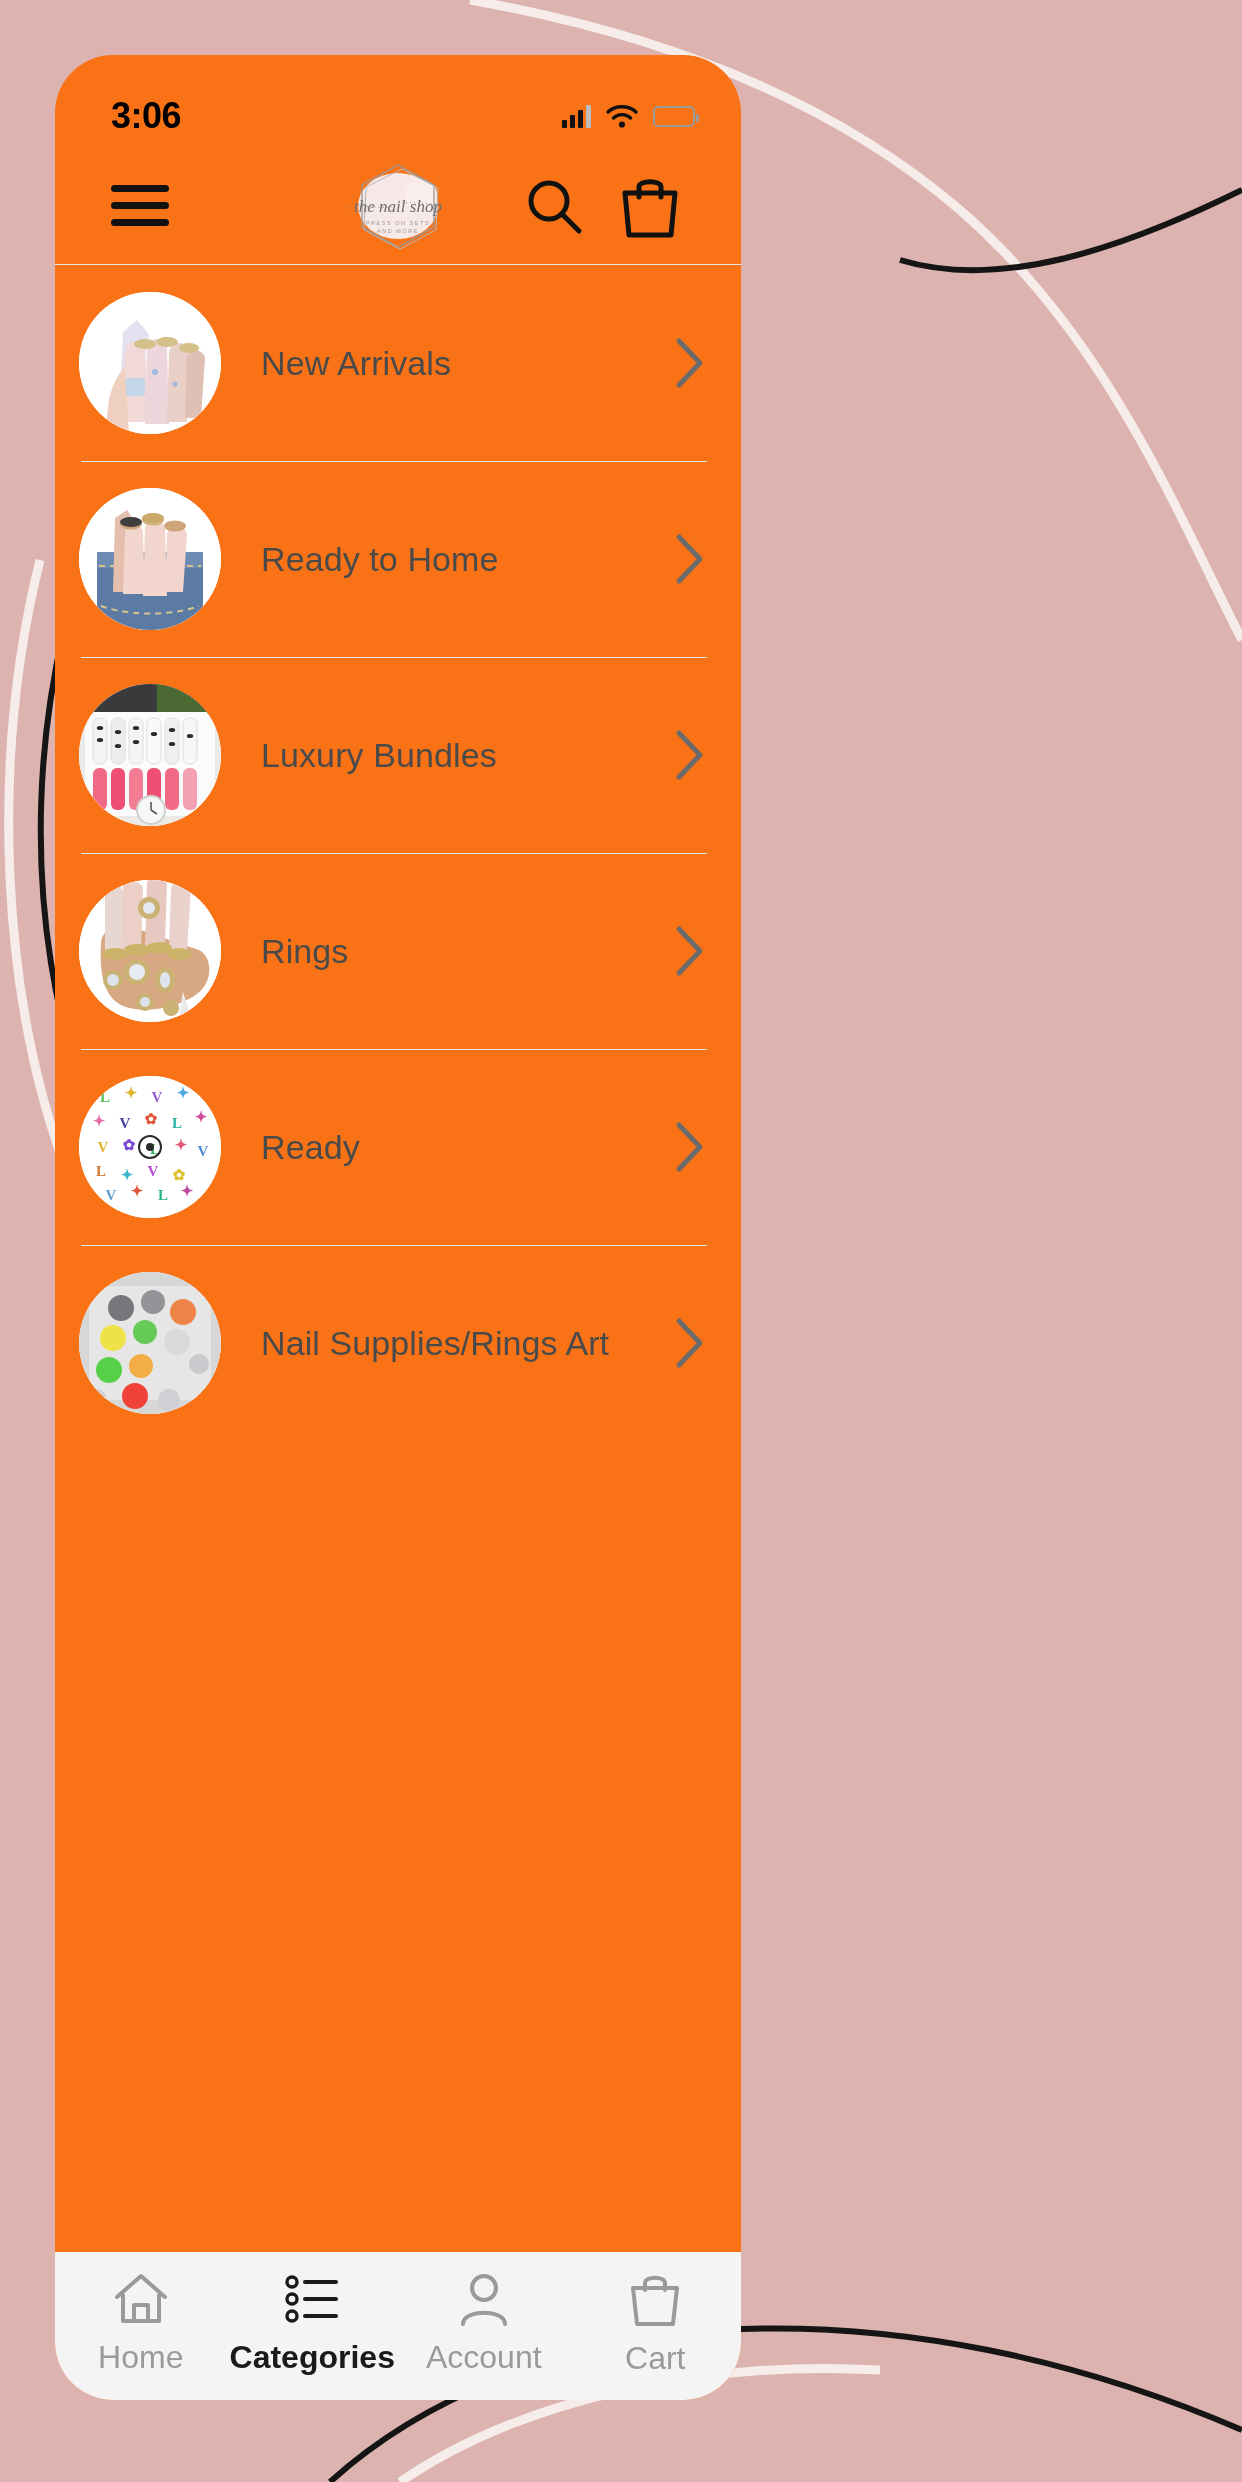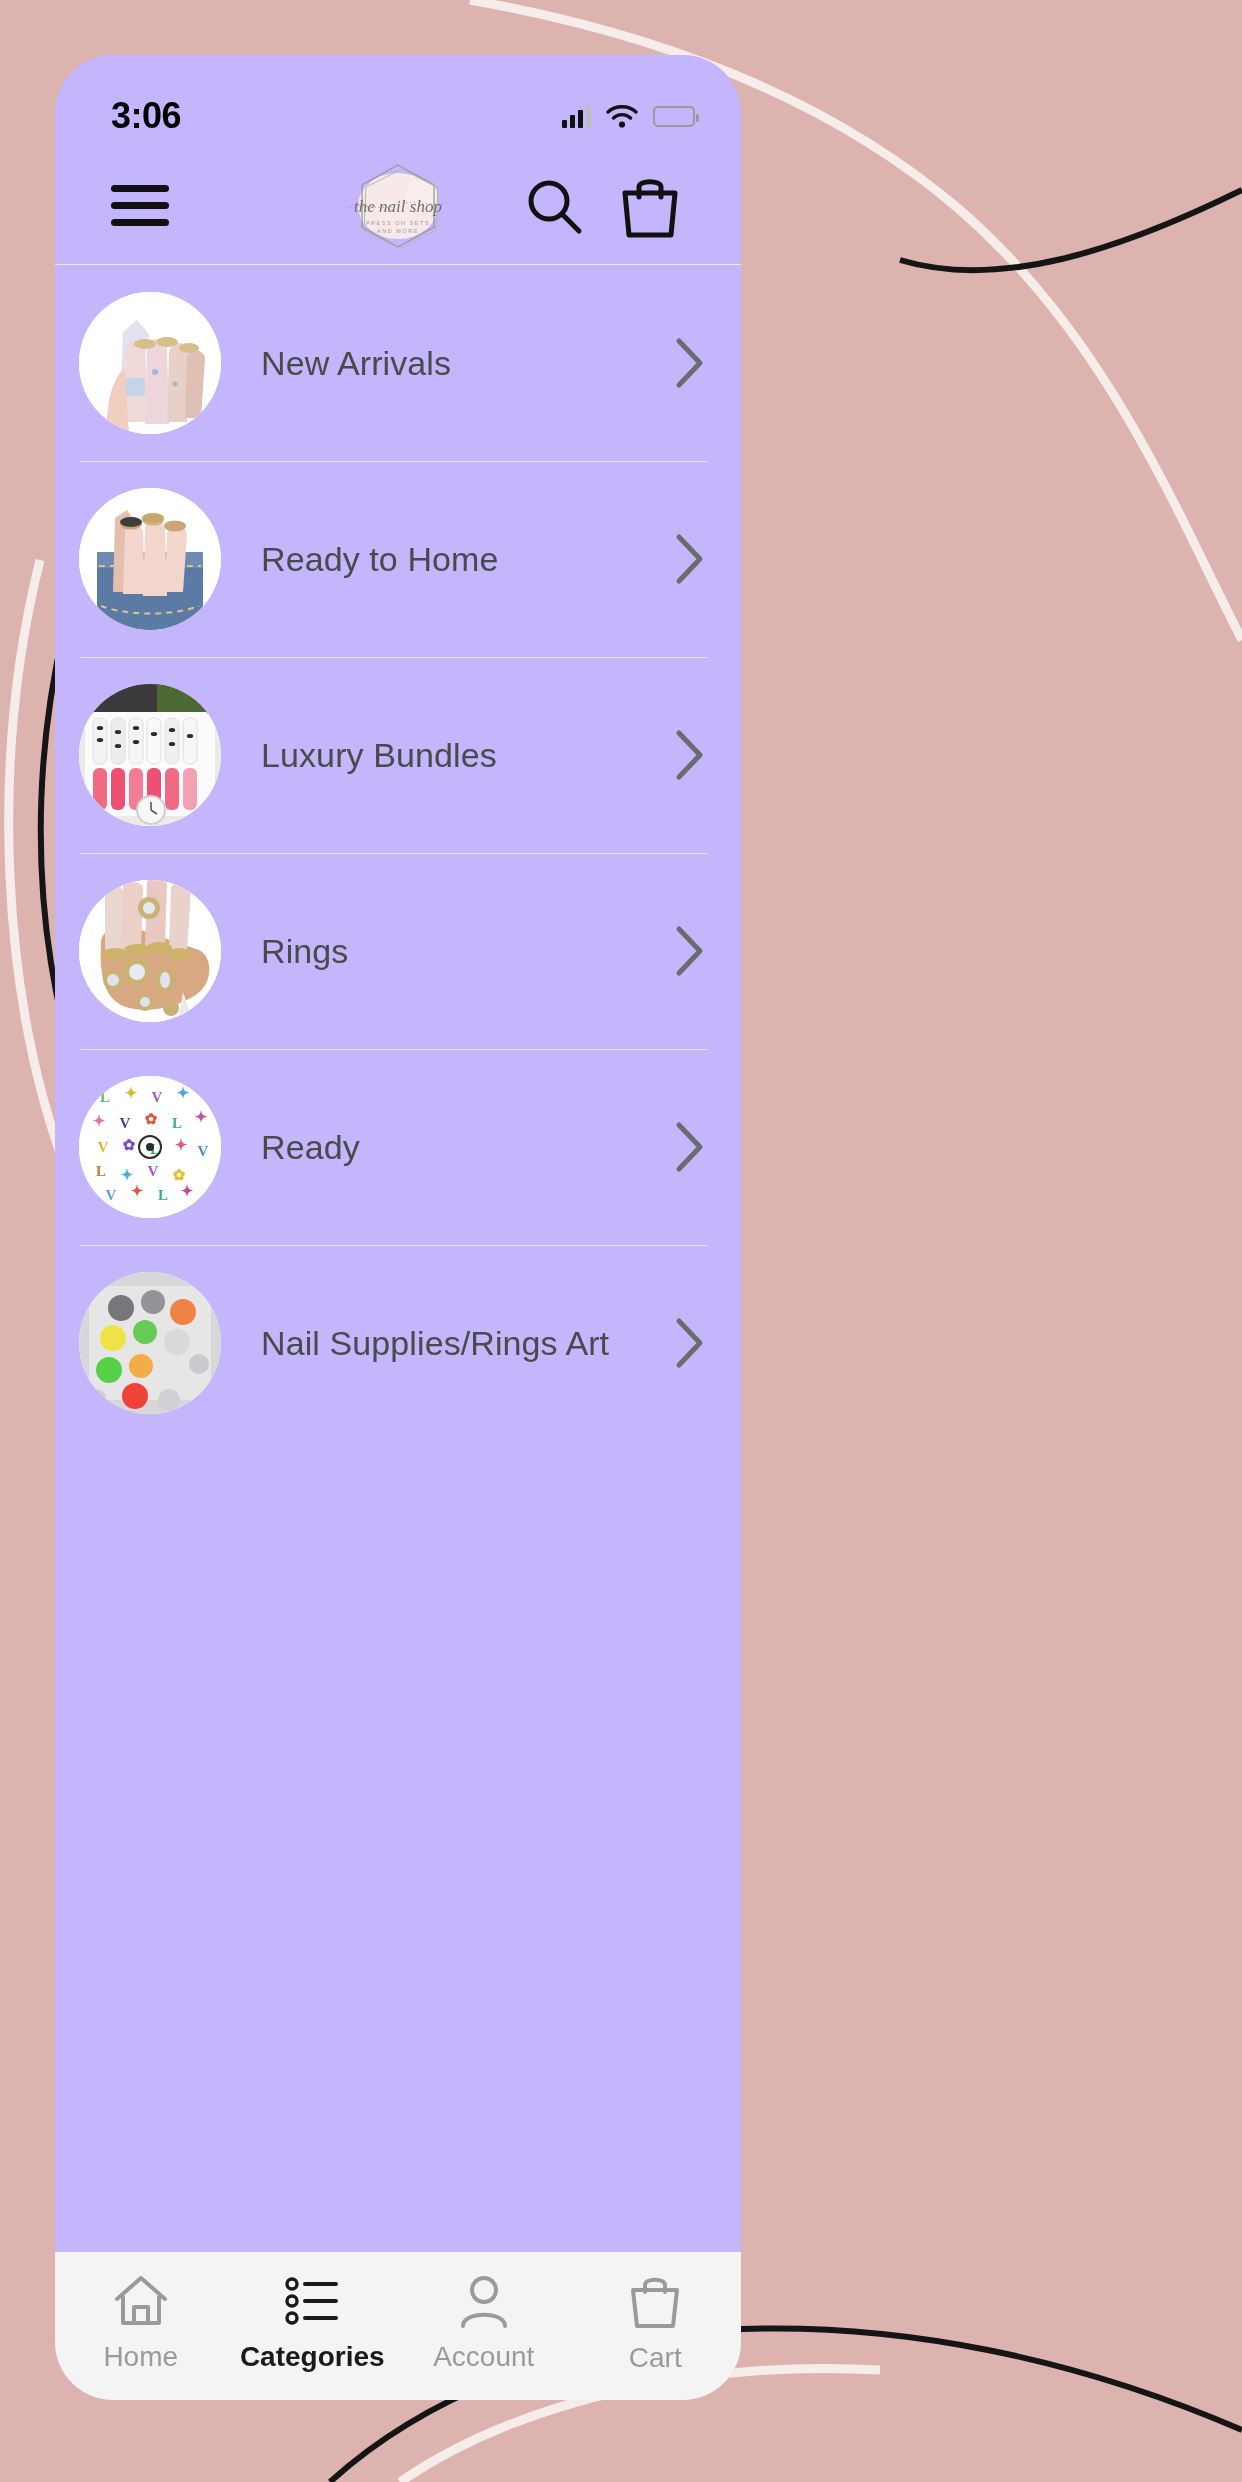--- a/index.html
+++ b/index.html
@@ -13,21 +13,21 @@
 
   
   .backdrop { position:absolute; inset:0; overflow:hidden; }
   .backdrop svg { position:absolute; left:0; top:0; }
 
   
   .phone {
     position:absolute;
     left:55px; top:55px;
     width:686px; height:2345px;
-    background:#c4b5fd;
+    background:#f97316;
     border-radius:58px;
     overflow:hidden;
     display:flex; flex-direction:column;
   }
 
   
   .statusbar {
     height:92px;
     flex:0 0 auto;
     display:flex; align-items:center; justify-content:space-between;
@@ -124,21 +124,21 @@
     background:#f4f4f4;
     display:flex; align-items:center;
   }
   .tab {
     flex:1 1 0;
     display:flex; flex-direction:column;
     align-items:center; justify-content:center;
     gap:12px; cursor:pointer;
     padding-bottom:6px;
   }
-  .tab .tab-label { font-size:28px; color:#9a9a9a; }
+  .tab .tab-label { font-size:32px; color:#9a9a9a; }
   .tab.active .tab-label { color:#1a1a1a; font-weight:700; }
 </style>
 </head>
 <body>
 
 <div class="backdrop">
   <svg width="1242" height="2482" viewBox="0 0 1242 2482">
     <path d="M 470 0 C 640 30 820 90 960 210 C 1110 340 1180 520 1242 640" fill="none" stroke="#f6ece9" stroke-width="9"></path>
     <path d="M 40 560 C -10 760 0 1000 70 1180 C 130 1330 230 1440 330 1520" fill="none" stroke="#f6ece9" stroke-width="9"></path>
     <path d="M 1242 190 C 1120 250 1000 290 900 260" fill="none" stroke="#151515" stroke-width="6"></path>

